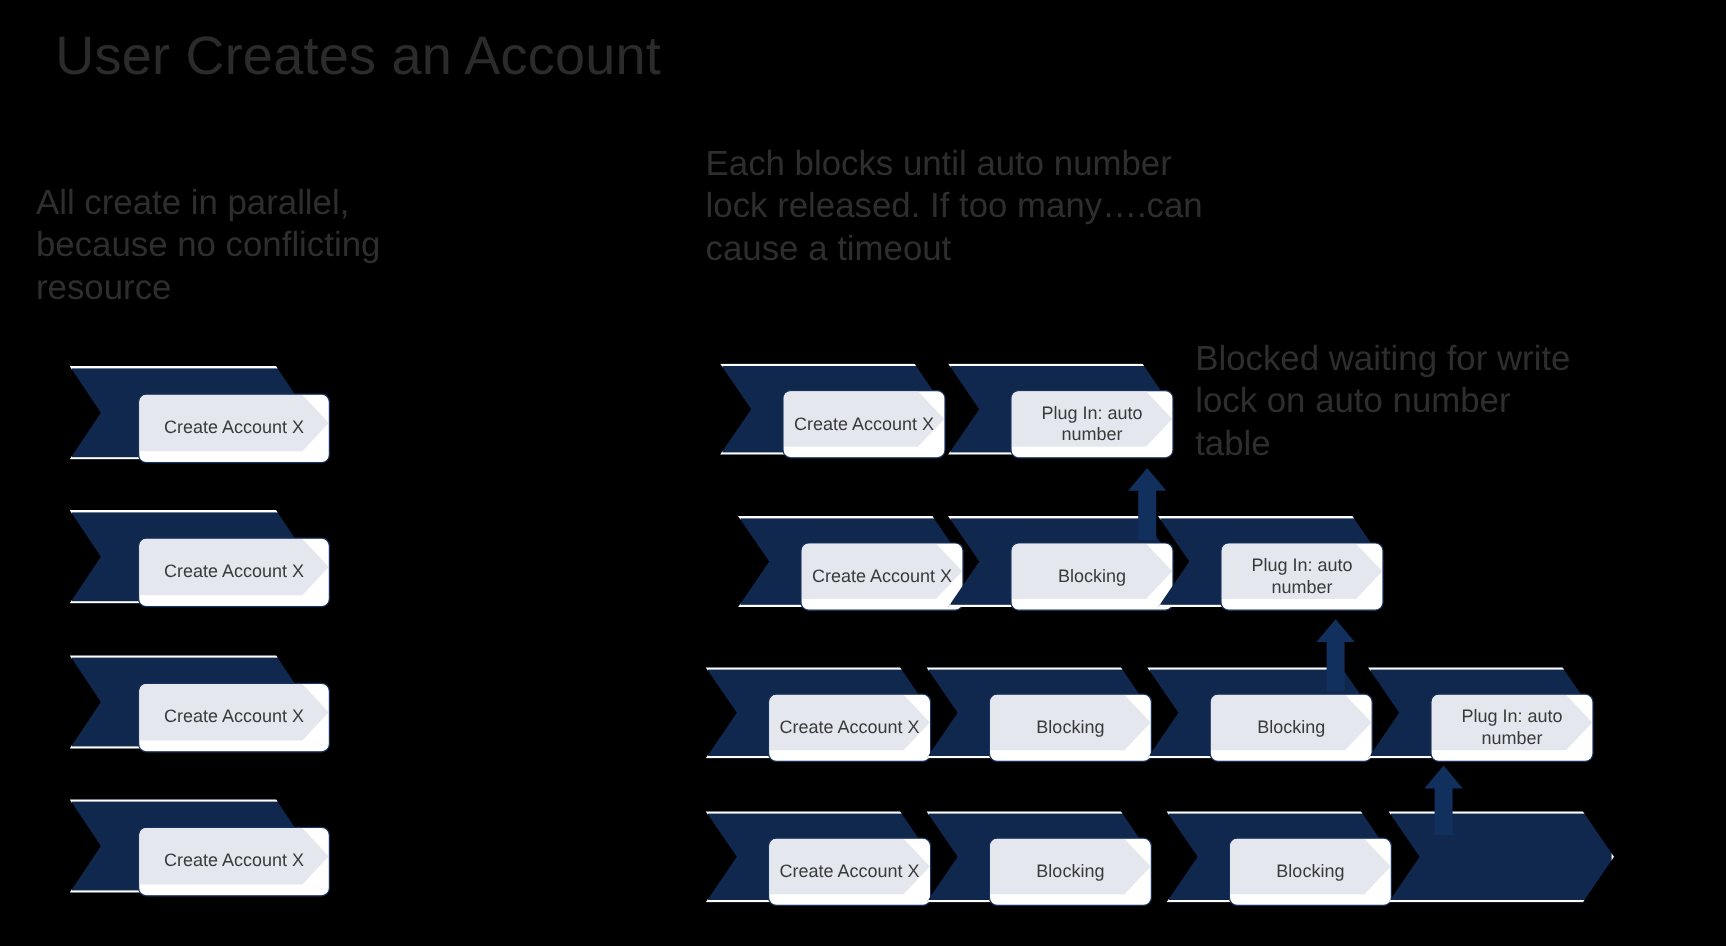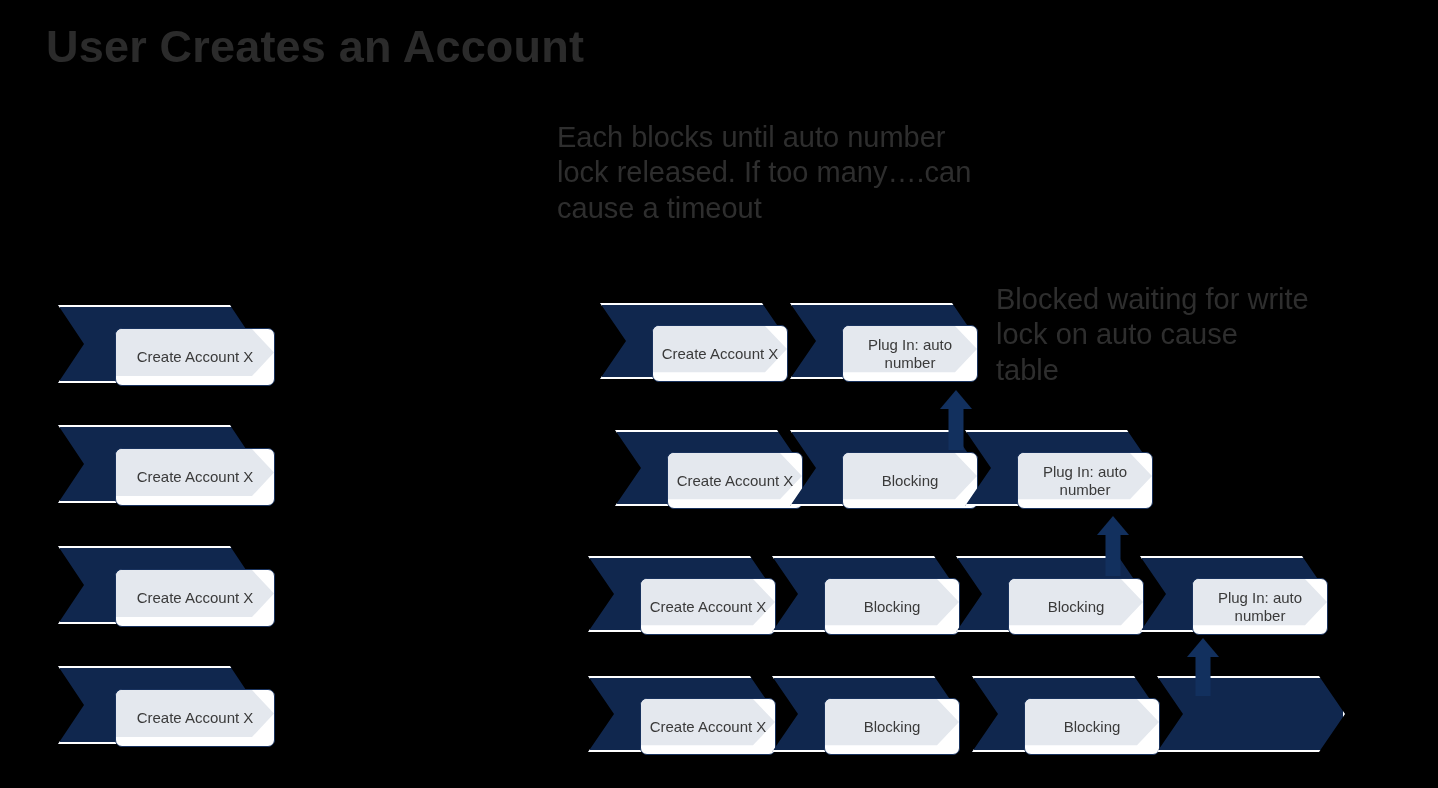--- a/index.html
+++ b/index.html
@@ -6,29 +6,29 @@
   body{
     width:1438px;height:788px;position:relative;overflow:hidden;
     font-family:"Liberation Sans","DejaVu Sans",sans-serif;
     background:#000000;
   }
   .slide{position:absolute;inset:0;}
 
   
   .title{
     position:absolute;left:46px;top:22px;
-    font-size:45px;font-weight:700;letter-spacing:.2px;
+    font-size:45px;font-weight:400;letter-spacing:.2px;
     color:#2b2b2b;line-height:1.1;white-space:nowrap;
   }
   .note{
     position:absolute;color:#2e2e2e;font-weight:400;
     line-height:1.22;white-space:pre-line;
   }
   .note-left{left:30px;top:152px;font-size:29px;width:430px;}
-  .note-mid{left:557px;top:120px;font-size:29px;width:530px;}
+  .note-mid{left:588px;top:120px;font-size:29px;width:530px;}
   .note-right{left:996px;top:282px;font-size:29px;width:430px;}
 
   
   .unit{position:absolute;}
   .chev{
     position:absolute;left:0;top:0;
     background:#10274e;
     border:2px solid #ffffff;
     box-sizing:border-box;
   }
@@ -60,25 +60,28 @@
     border-bottom:19px solid #12305e;
   }
 </style>
 </head>
 <body>
 
 <div class="slide">
 
   <div class="title">User Creates an Account</div>
 
+  <div class="note note-left">All create in parallel,
+because no conflicting
+resource</div>
   <div class="note note-mid">Each blocks until auto number
 lock released. If too many….can
 cause a timeout</div>
   <div class="note note-right">Blocked waiting for write
-lock on auto cause
+lock on auto number
 table</div>
 
   <div id="left-col">
       <div class="unit" style="left: 58px; top: 305px; width: 198px; height: 78px;">
         <div class="chev" style="width: 198px; height: 78px; clip-path: polygon(0px 0px, calc(100% - 26px) 0px, 100% 50%, calc(100% - 26px) 100%, 0px 100%, 26px 50%);"></div>
         <div class="boxwrap" style="left: 57px; top: 23px; width: 160px; height: 58px;">
           <div class="inner-chev" style="clip-path: polygon(0px 0px, calc(100% - 22px) 0px, 100% 42%, calc(100% - 22px) 84%, 0px 84%, 0px 0px);"></div>
           <div class="lbl" style="font-size: 15px;">Create Account X</div>
         </div>
       </div>

